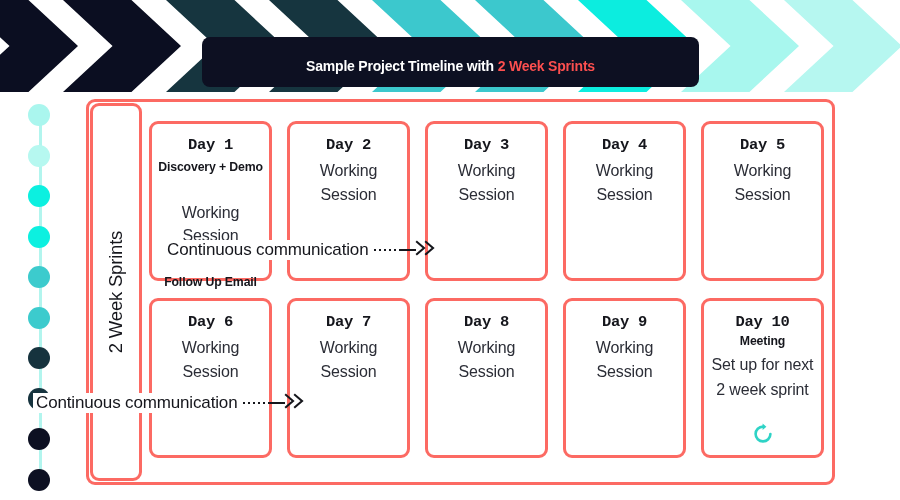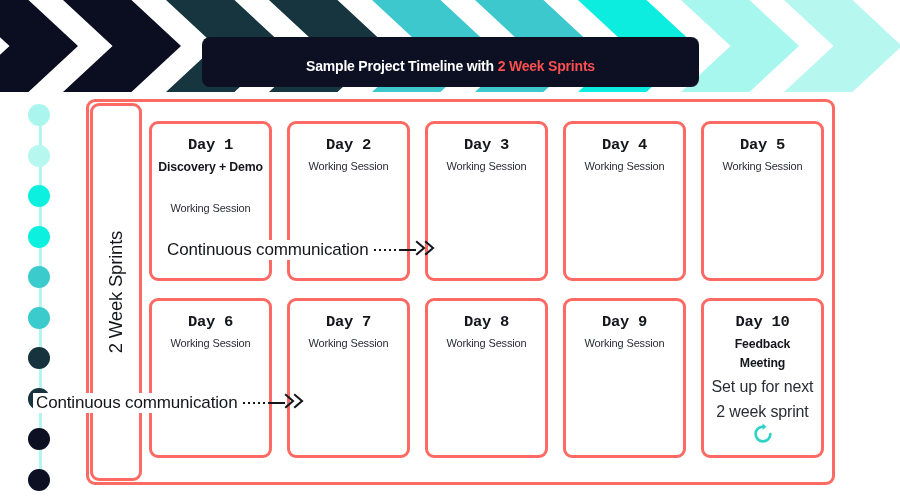--- a/index.html
+++ b/index.html
@@ -141,21 +141,21 @@
   }
   .card-day-title {
     font-size: 15.5px;
     font-weight: bold;
     color: #15161c;
     letter-spacing: -0.3px;
     line-height: 1.25;
     font-family: Liberation Mono, monospace;
   }
   .card-line {
-    font-size: 11px;
+    font-size: 16px;
     color: #2b2d36;
     line-height: 1.45;
     letter-spacing: -0.15px;
     margin-top: 4px;
     padding: 0 5px;
   }
   .card-line.bold {
     font-weight: bold;
     color: #15161c;
     font-size: 12.3px;
@@ -283,21 +283,20 @@
       <div class="day-card">
         <div class="card-day-title">Day 8</div>
         <div class="card-line">Working Session</div>
       </div>
       <div class="day-card">
         <div class="card-day-title">Day 9</div>
         <div class="card-line">Working Session</div>
       </div>
       <div class="day-card">
         <div class="card-day-title">Day 10</div>
-        <div class="card-line bold">Feedback</div>
         <div class="card-line bold tight">Meeting</div>
         <div class="card-line small spaced-top">Set up for next</div>
         <div class="card-line small">2 week sprint</div>
         <div id="refresh-icon-wrap">
           <svg width="24" height="24" viewBox="0 0 24 24">
             <path d="M12 4.6 A7.4 7.4 0 1 0 19.4 12" fill="none" stroke="#2ed3c6" stroke-width="2.6" stroke-linecap="round"></path>
             <path d="M11.6 1.6 L15.4 4.8 L11.6 7.9 Z" fill="#2ed3c6"></path>
           </svg>
         </div>
       </div>

